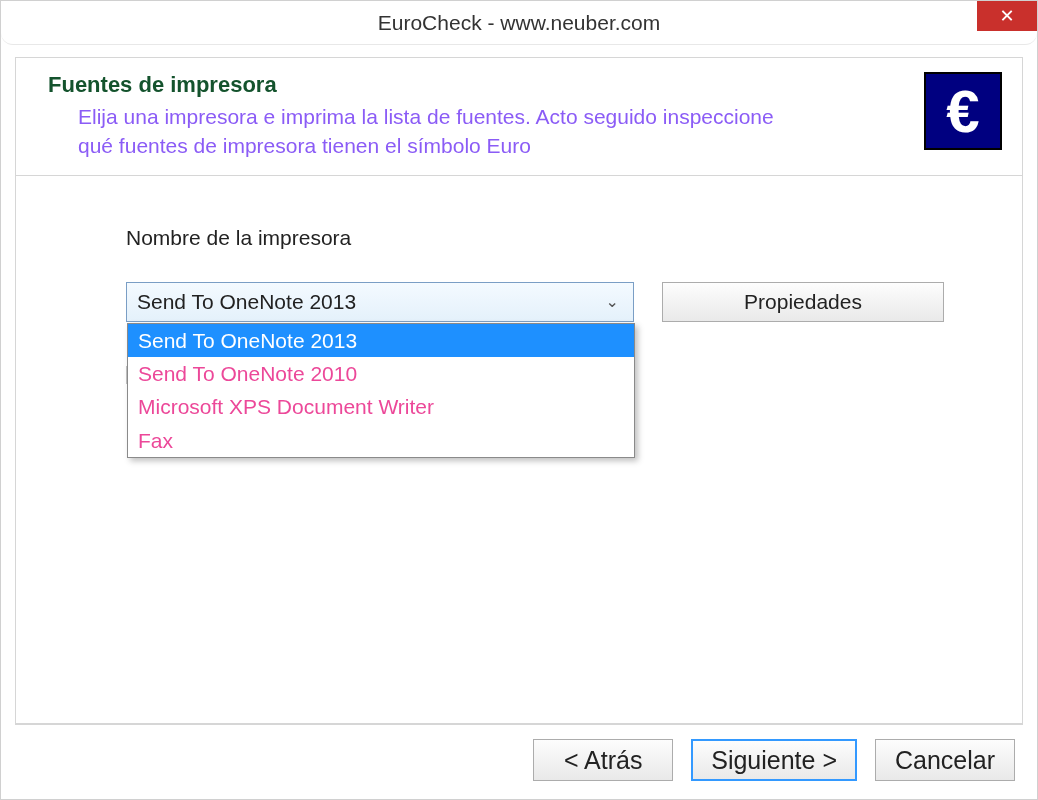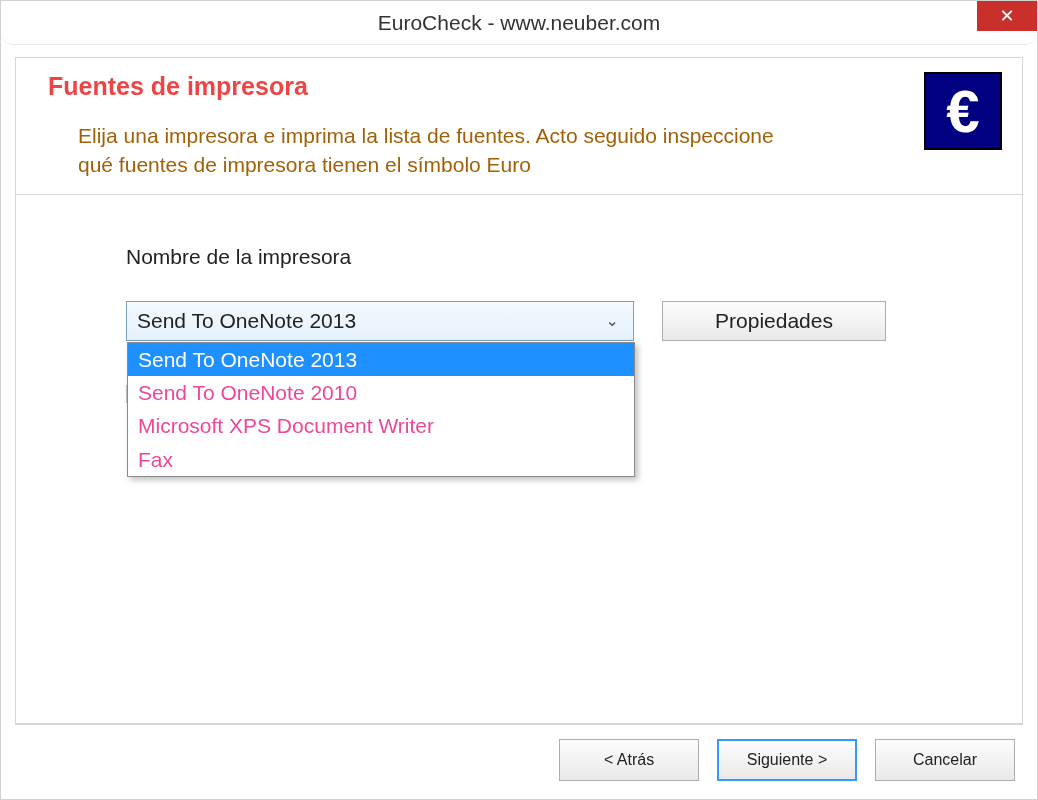--- a/index.html
+++ b/index.html
@@ -62,28 +62,28 @@
   .panel-header {
     padding: 14px 20px 14px 32px;
     border-bottom: 1px solid #d6d6d6;
     display: flex;
     align-items: flex-start;
     justify-content: space-between;
     gap: 16px;
   }
   .panel-header-text { flex: 1; }
   .panel-title {
-    font-size: 25px;
+    font-size: 22px;
     font-weight: bold;
-    color: #ef4444;
-    margin-bottom: 20px;
+    color: #14532d;
+    margin-bottom: 4px;
   }
   .panel-desc {
     font-size: 21px;
-    color: #a16207;
+    color: #8b5cf6;
     line-height: 1.4;
     padding-left: 30px;
     max-width: 760px;
   }
   .euro-badge {
     width: 78px;
     height: 78px;
     background: #000080;
     border: 2px solid #000;
     display: flex;
@@ -144,21 +144,21 @@
     font-size: 21px;
     line-height: 1.3;
     color: #ec4899;
     cursor: pointer;
   }
   .dropdown-item.selected {
     background: #1e90ff;
     color: #fff;
   }
   .side-btn {
-    width: 224px;
+    width: 282px;
     height: 40px;
     background: linear-gradient(#fdfdfd, #e9e9e9);
     border: 1px solid #acacac;
     font-size: 21px;
     color: #222;
     cursor: pointer;
   }
   .hidden-btn-fragment {
     position: absolute;
     top: 190px;
@@ -175,21 +175,21 @@
     display: flex;
     justify-content: flex-end;
     gap: 18px;
   }
   .nav-btn {
     min-width: 140px;
     height: 42px;
     padding: 0 18px;
     background: linear-gradient(#fdfdfd, #e9e9e9);
     border: 1px solid #acacac;
-    font-size: 16px;
+    font-size: 25px;
     color: #222;
     cursor: pointer;
   }
   .nav-btn.default-btn {
     border: 2px solid #3399ff;
   }
   .footer-sep {
     border-top: 1px solid #d6d6d6;
     margin: 0 14px;
   }

